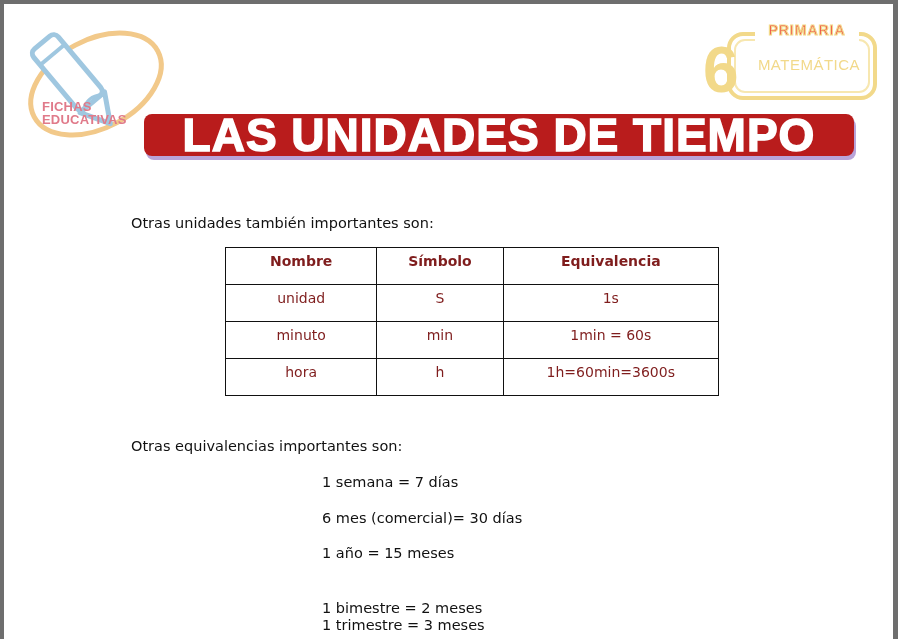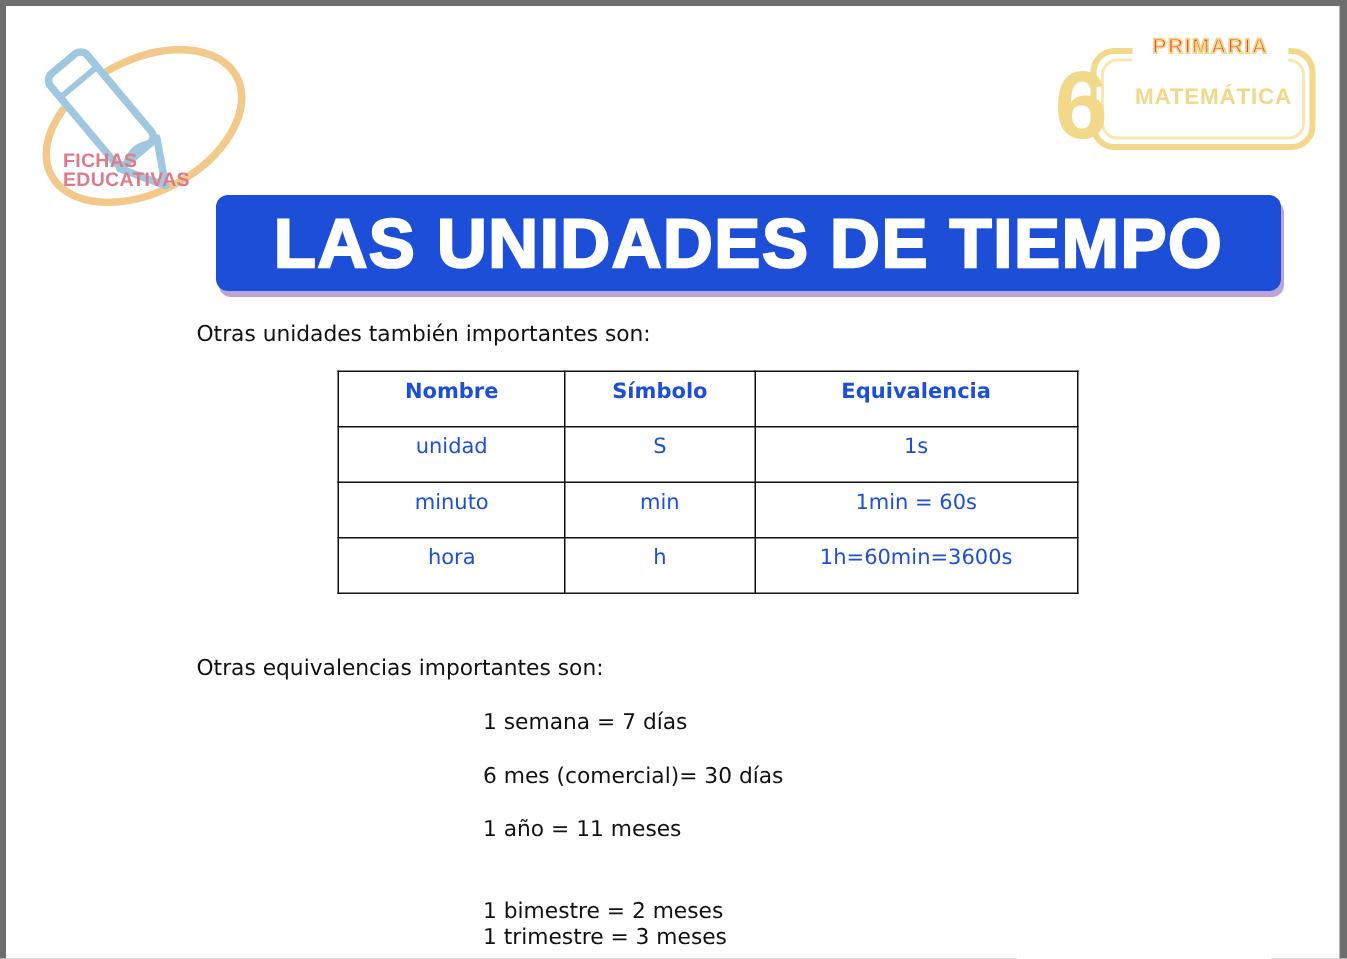--- a/index.html
+++ b/index.html
@@ -20,44 +20,44 @@
     color: #e07a8a; line-height: 13px; letter-spacing: 0.2px;
   }
   .logo-right { position: absolute; left: 695px; top: 16px; width: 185px; height: 90px; }
   .logo-right .prim {
     position: absolute; left: 58px; top: 2px; width: 100px; text-align: center;
     font-weight: bold; font-size: 14px; color: #ef4444;
     -webkit-text-stroke: 1.2px #f2d98a; letter-spacing: 1px;
   }
   .logo-right .mate {
     position: absolute; left: 52px; top: 36px; width: 116px; text-align: center;
-    font-weight: bold; font-size: 15px; color: #f2d98a; letter-spacing: 0.5px;
+    font-weight: normal; font-size: 15px; color: #f2d98a; letter-spacing: 0.5px;
   }
   .logo-right .six {
     position: absolute; left: 4px; top: 18px;
     font-weight: bold; font-size: 64px; line-height: 64px; color: #f2d98a;
   }
   .banner {
-    position: absolute; left: 140px; top: 110px; width: 710px; height: 64px;
-    background: #1d4ed8; border-radius: 8px;
+    position: absolute; left: 140px; top: 110px; width: 710px; height: 42px;
+    background: #b91c1c; border-radius: 8px;
     box-shadow: 2px 4px 0 #b9a3d8;
-    display: flex; align-items: center; justify-content: center; margin-top: 16px;
+    display: flex; align-items: center; justify-content: center;
   }
   .banner h1 {
     margin: 0; color: #ffffff; font-family: "Liberation Sans", sans-serif;
     font-weight: bold; font-size: 46px; letter-spacing: 1px;
     -webkit-text-stroke: 1.5px #ffffff;
   }
   .text {
     position: absolute; font-family: "DejaVu Sans", sans-serif;
     font-size: 14.5px; color: #111; white-space: nowrap;
   }
   table.units {
     position: absolute; left: 221px; top: 243px; width: 494px;
-    border-collapse: collapse; font-family: "DejaVu Sans", sans-serif; font-size: 14px; color: #1d4ed8;
+    border-collapse: collapse; font-family: "DejaVu Sans", sans-serif; font-size: 14px; color: #7f1d1d;
   }
   table.units th, table.units td {
     border: 1.5px solid #111; text-align: center; vertical-align: top;
     height: 37px; padding: 5px 0 0 0; box-sizing: border-box;
   }
   table.units th { font-weight: bold; }
   table.units col.c1 { width: 151px; }
   table.units col.c2 { width: 126px; }
   table.units col.c3 { width: 215px; }
 </style>
@@ -128,17 +128,17 @@
         <td>h</td>
         <td>1h=60min=3600s</td>
       </tr>
     </tbody>
   </table>
 
   <div class="text" style="left:127px; top:434px;">Otras equivalencias importantes son:</div>
 
   <div class="text" style="left:318px; top:470px;">1 semana = 7 días</div>
   <div class="text" style="left:318px; top:506px;">6 mes (comercial)= 30 días</div>
-  <div class="text" style="left:318px; top:541px;">1 año = 11 meses</div>
+  <div class="text" style="left:318px; top:541px;">1 año = 15 meses</div>
   <div class="text" style="left:318px; top:577px;margin-top:19px;">1 bimestre = 2 meses</div>
   <div class="text" style="left:318px; top:613px;">1 trimestre = 3 meses</div>
 
 </div>
 
 </body></html>

